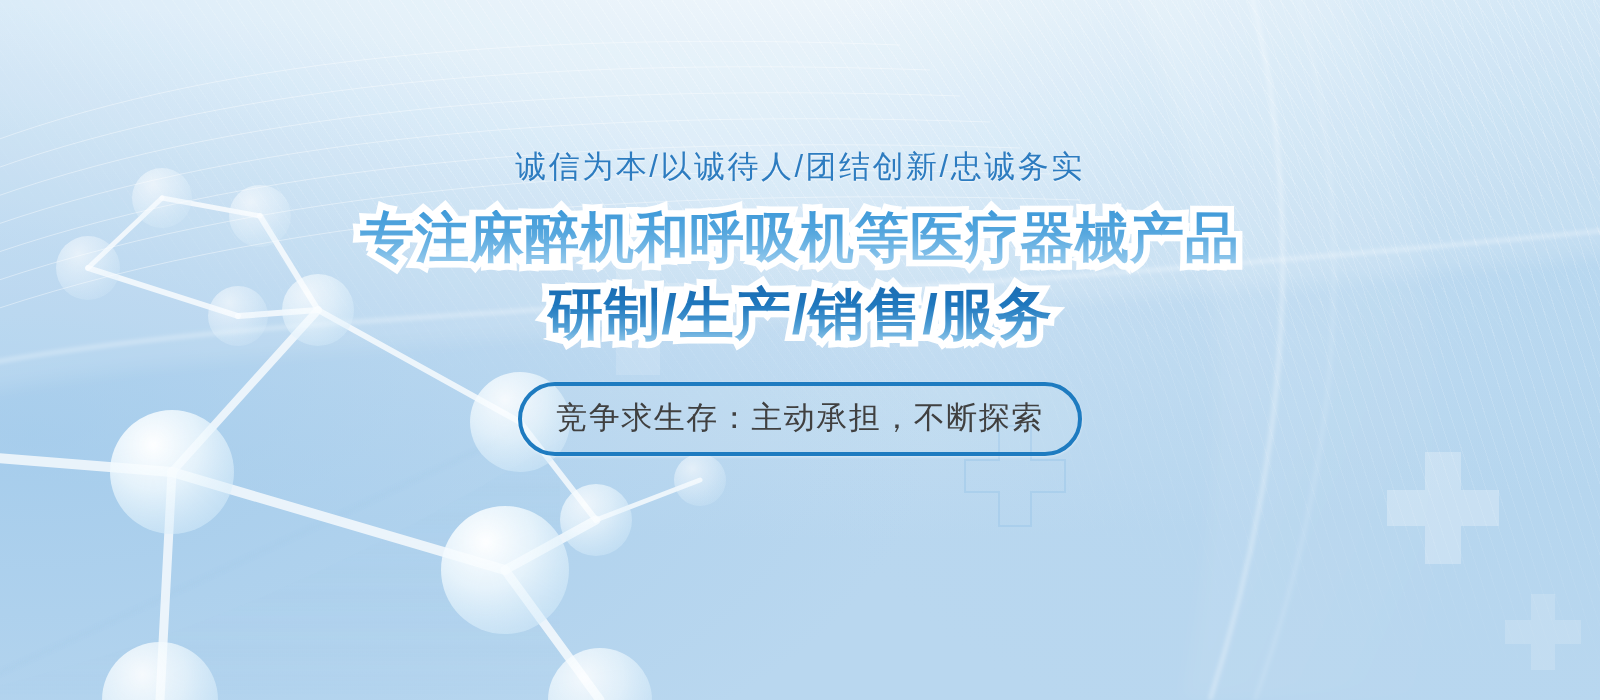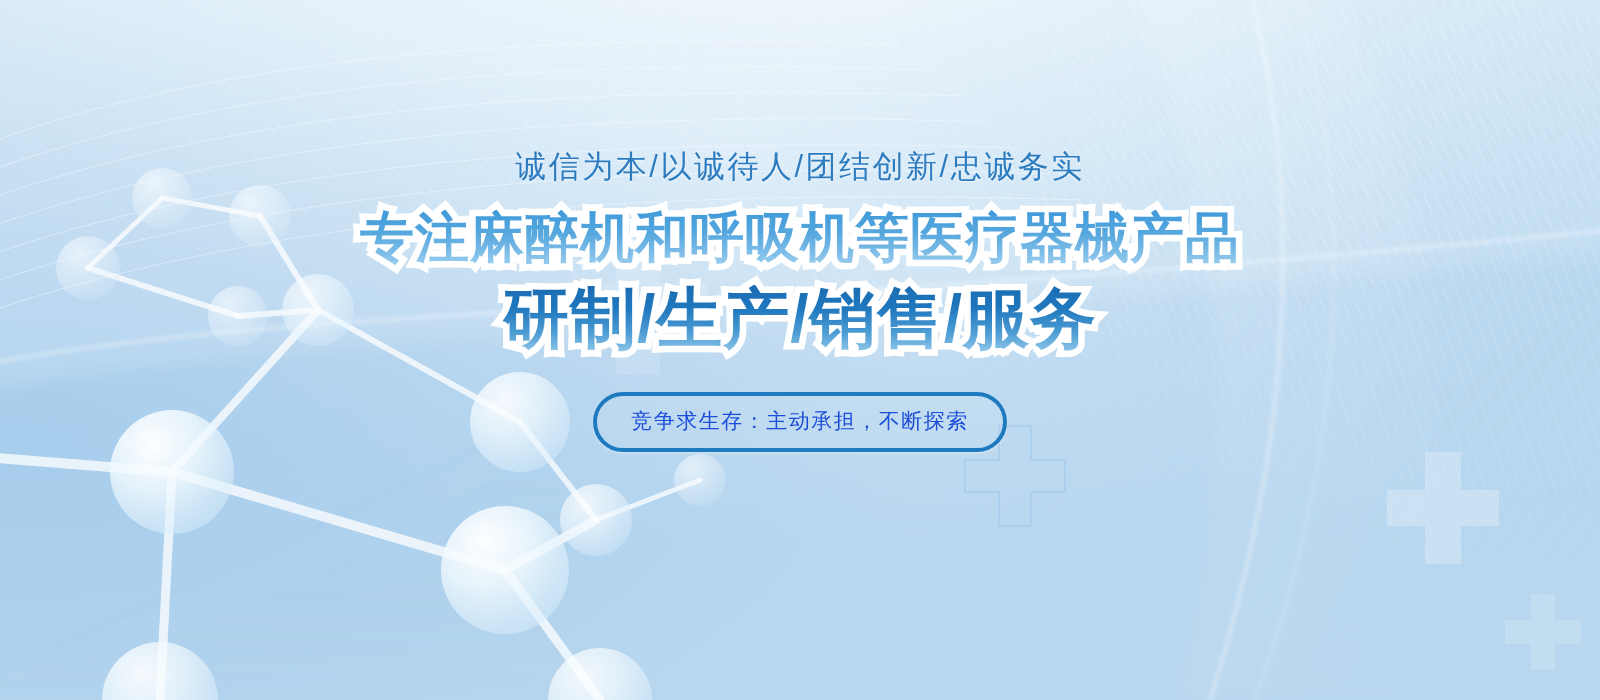--- a/index.html
+++ b/index.html
@@ -112,32 +112,32 @@
   }
   #line1 {
     margin-top: 22px;
     font-size: 54px;
   }
   #line1 .fill {
     background-image: linear-gradient(180deg, #3f9ad9 0%, #56a7de 42%, #7dbde8 78%, #9bcdee 100%);
   }
   #line2 {
     margin-top: 20px;
-    font-size: 66px;
+    font-size: 56px;
   }
   #line2 .fill {
     background-image: linear-gradient(180deg, #1a6cb2 0%, #1f77bd 34%, #4e9dd4 72%, #8ec6ea 100%);
   }
   .pill {
     margin-top: 40px;
     border: 4px solid #1e7bc0;
     border-radius: 999px;
     padding: 11px 34px 13px;
-    color: #1d4ed8;
-    font-size: 21px;
+    color: #404040;
+    font-size: 31px;
     font-weight: 400;
     letter-spacing: 1.5px;
     white-space: nowrap;
     background: rgba(255,255,255,0.06);
     box-shadow: 0 1px 3px rgba(255,255,255,.45);
   }
 </style>
 </head>
 <body>
 

